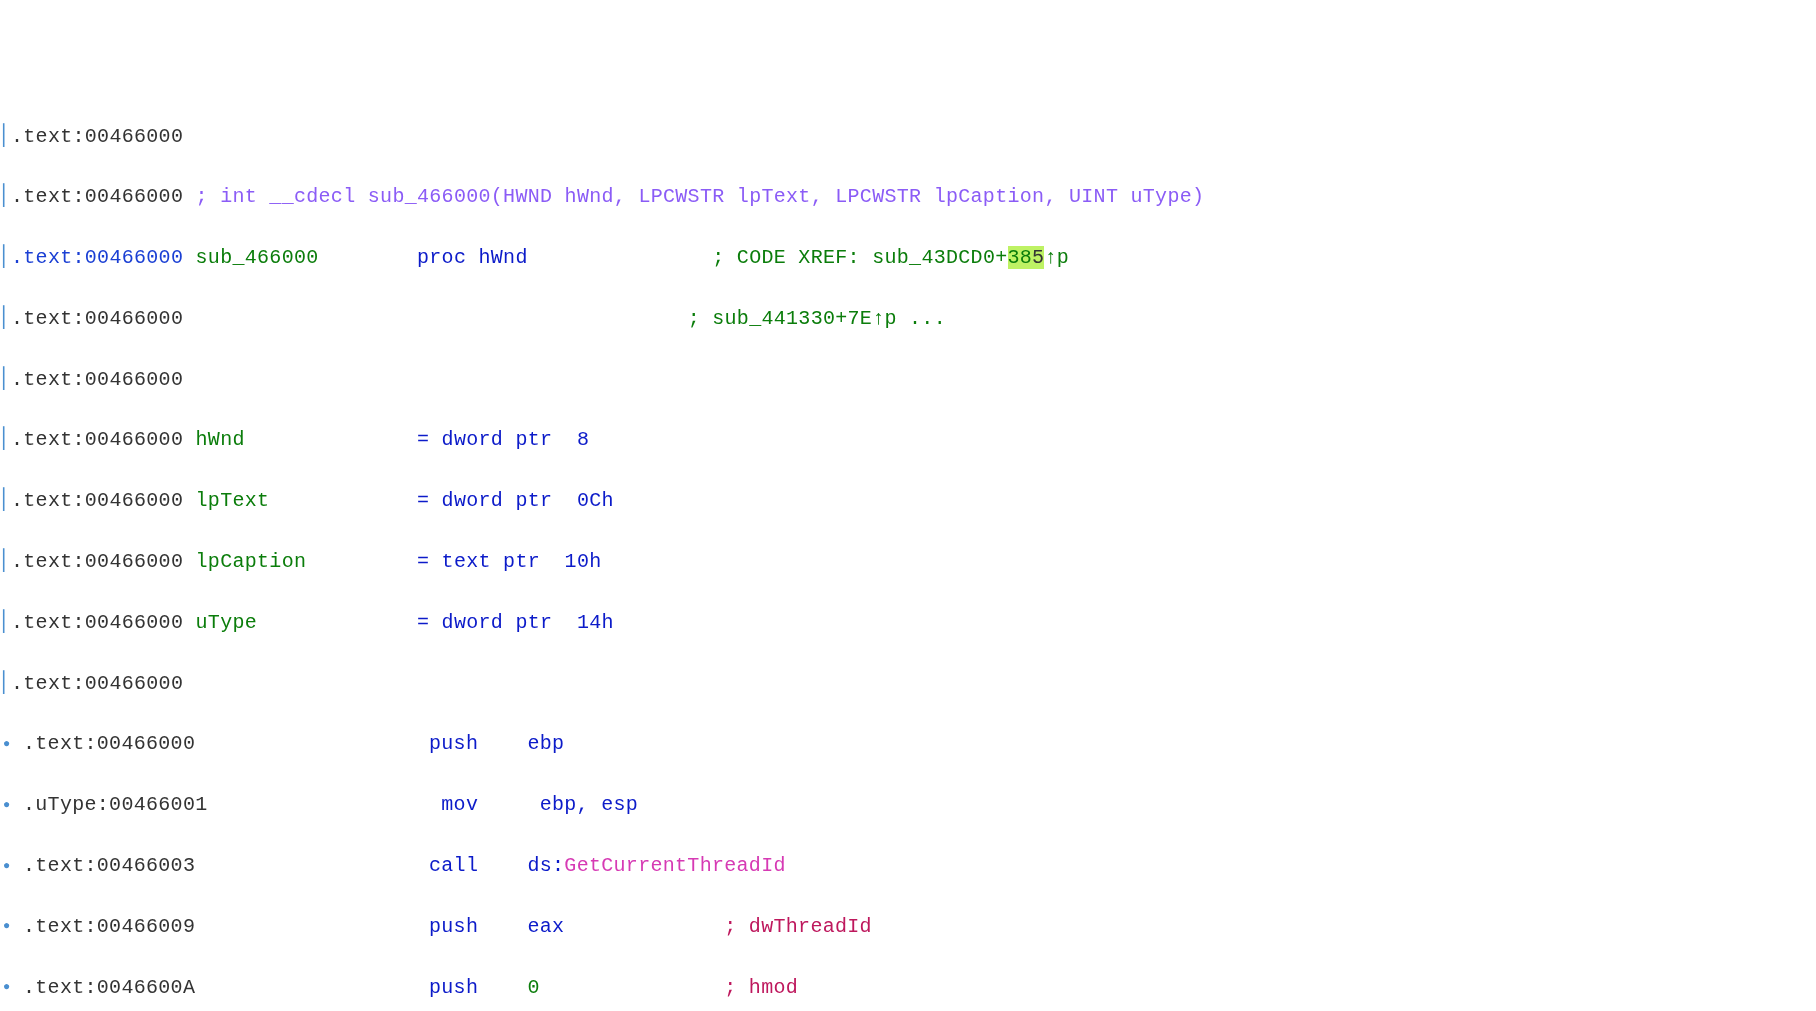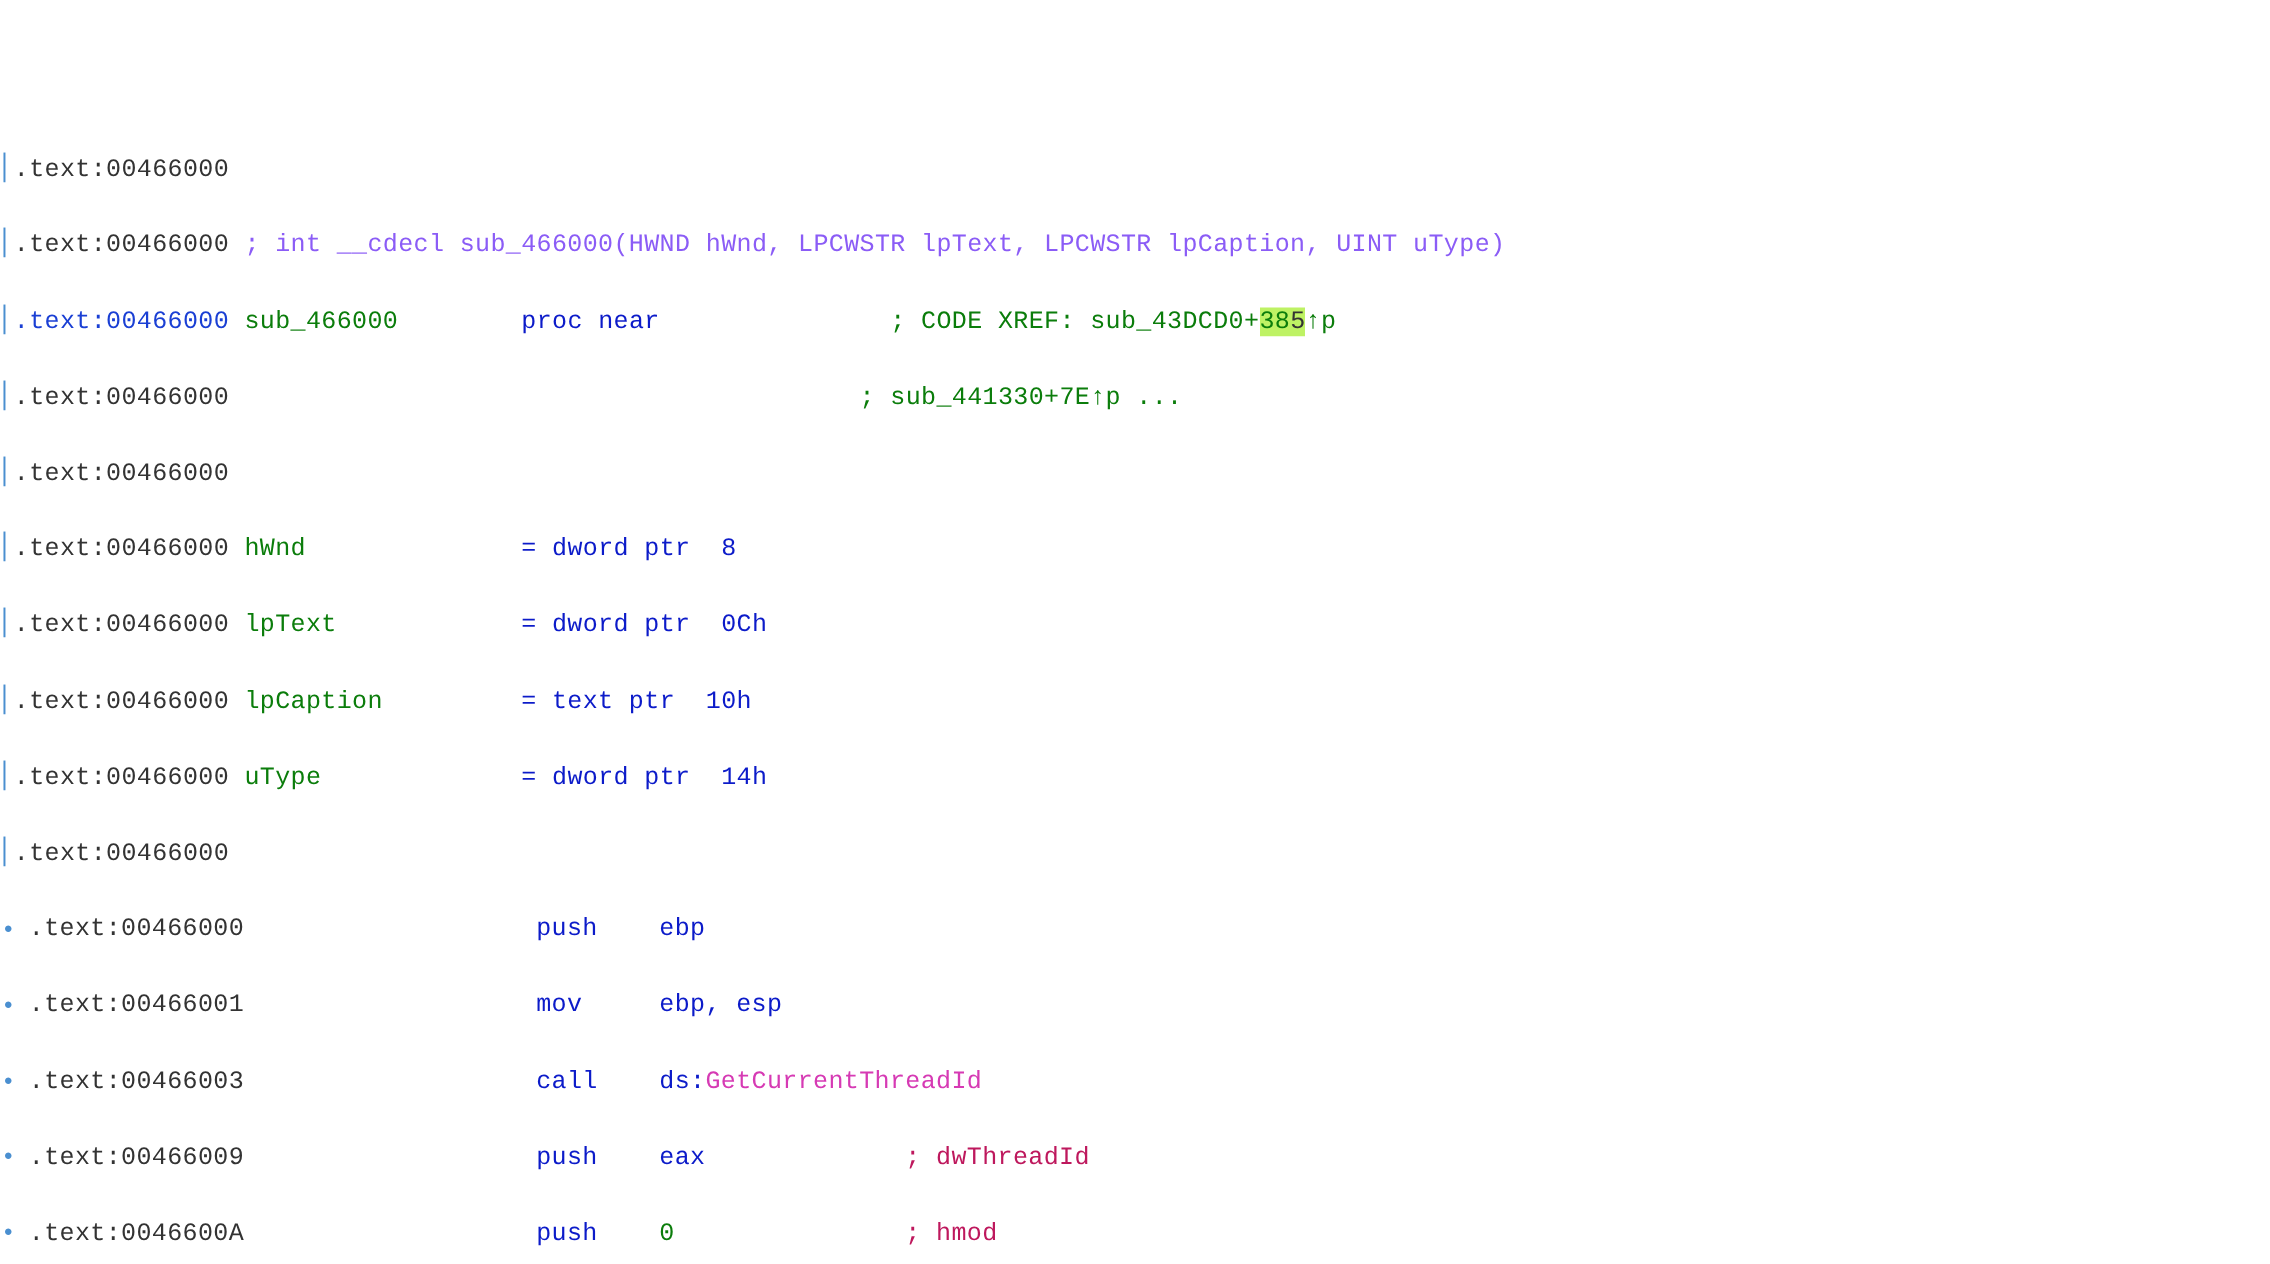--- a/index.html
+++ b/index.html
@@ -27,30 +27,30 @@
   .hl     { background: #bef264; }
   .ap     { color: #333333; }
 </style>
 </head>
 <body>
 
 
 
 <div class="line"><span class="bar">▏</span><span class="addr">.text:00466000</span></div>
 <div class="line"><span class="bar">▏</span><span class="addr">.text:00466000</span> <span class="cmt">; int __cdecl sub_466000(HWND hWnd, LPCWSTR lpText, LPCWSTR lpCaption, UINT uType)</span></div>
-<div class="line"><span class="bar">▏</span><span class="addr-b">.text:00466000</span> <span class="label">sub_466000</span>        <span class="kw">proc near</span>               <span class="xref"><span>; CODE XREF: sub_43DCD0+</span><span class="hl">38</span><span class="hl ap">5</span><span>↑p</span></span></div>
+<div class="line"><span class="bar">▏</span><span class="addr-b">.text:00466000</span> <span class="label">sub_466000</span>        <span class="kw">proc hWnd</span>               <span class="xref"><span>; CODE XREF: sub_43DCD0+</span><span class="hl">38</span><span class="hl ap">5</span><span>↑p</span></span></div>
 <div class="line"><span class="bar">▏</span><span class="addr">.text:00466000</span>                                         <span class="xref">; sub_441330+7E↑p ...</span></div>
 <div class="line"><span class="bar">▏</span><span class="addr">.text:00466000</span></div>
 <div class="line"><span class="bar">▏</span><span class="addr">.text:00466000</span> <span class="label">hWnd</span>              <span class="kw">= dword ptr  8</span></div>
 <div class="line"><span class="bar">▏</span><span class="addr">.text:00466000</span> <span class="label">lpText</span>            <span class="kw">= dword ptr  0Ch</span></div>
 <div class="line"><span class="bar">▏</span><span class="addr">.text:00466000</span> <span class="label">lpCaption</span>         <span class="kw">= text ptr  10h</span></div>
 <div class="line"><span class="bar">▏</span><span class="addr">.text:00466000</span> <span class="label">uType</span>             <span class="kw">= dword ptr  14h</span></div>
 <div class="line"><span class="bar">▏</span><span class="addr">.text:00466000</span></div>
 <div class="line"><span class="bullet">●</span><span class="addr">.text:00466000</span>                   <span class="kw">push</span>    <span class="kw">ebp</span></div>
-<div class="line"><span class="bullet">●</span><span class="addr">.text:00466001</span>                   <span class="kw">mov</span>     <span class="kw">ebp, esp</span></div>
+<div class="line"><span class="bullet">●</span><span class="addr">.uType:00466001</span>                   <span class="kw">mov</span>     <span class="kw">ebp, esp</span></div>
 <div class="line"><span class="bullet">●</span><span class="addr">.text:00466003</span>                   <span class="kw">call</span>    <span class="kw">ds:</span><span class="api">GetCurrentThreadId</span></div>
 <div class="line"><span class="bullet">●</span><span class="addr">.text:00466009</span>                   <span class="kw">push</span>    <span class="kw">eax</span>             <span class="cmt-b">; dwThreadId</span></div>
 <div class="line"><span class="bullet">●</span><span class="addr">.text:0046600A</span>                   <span class="kw">push</span>    <span class="num">0</span>               <span class="cmt-b">; hmod</span></div>
 
 
 
 
 
 
 

